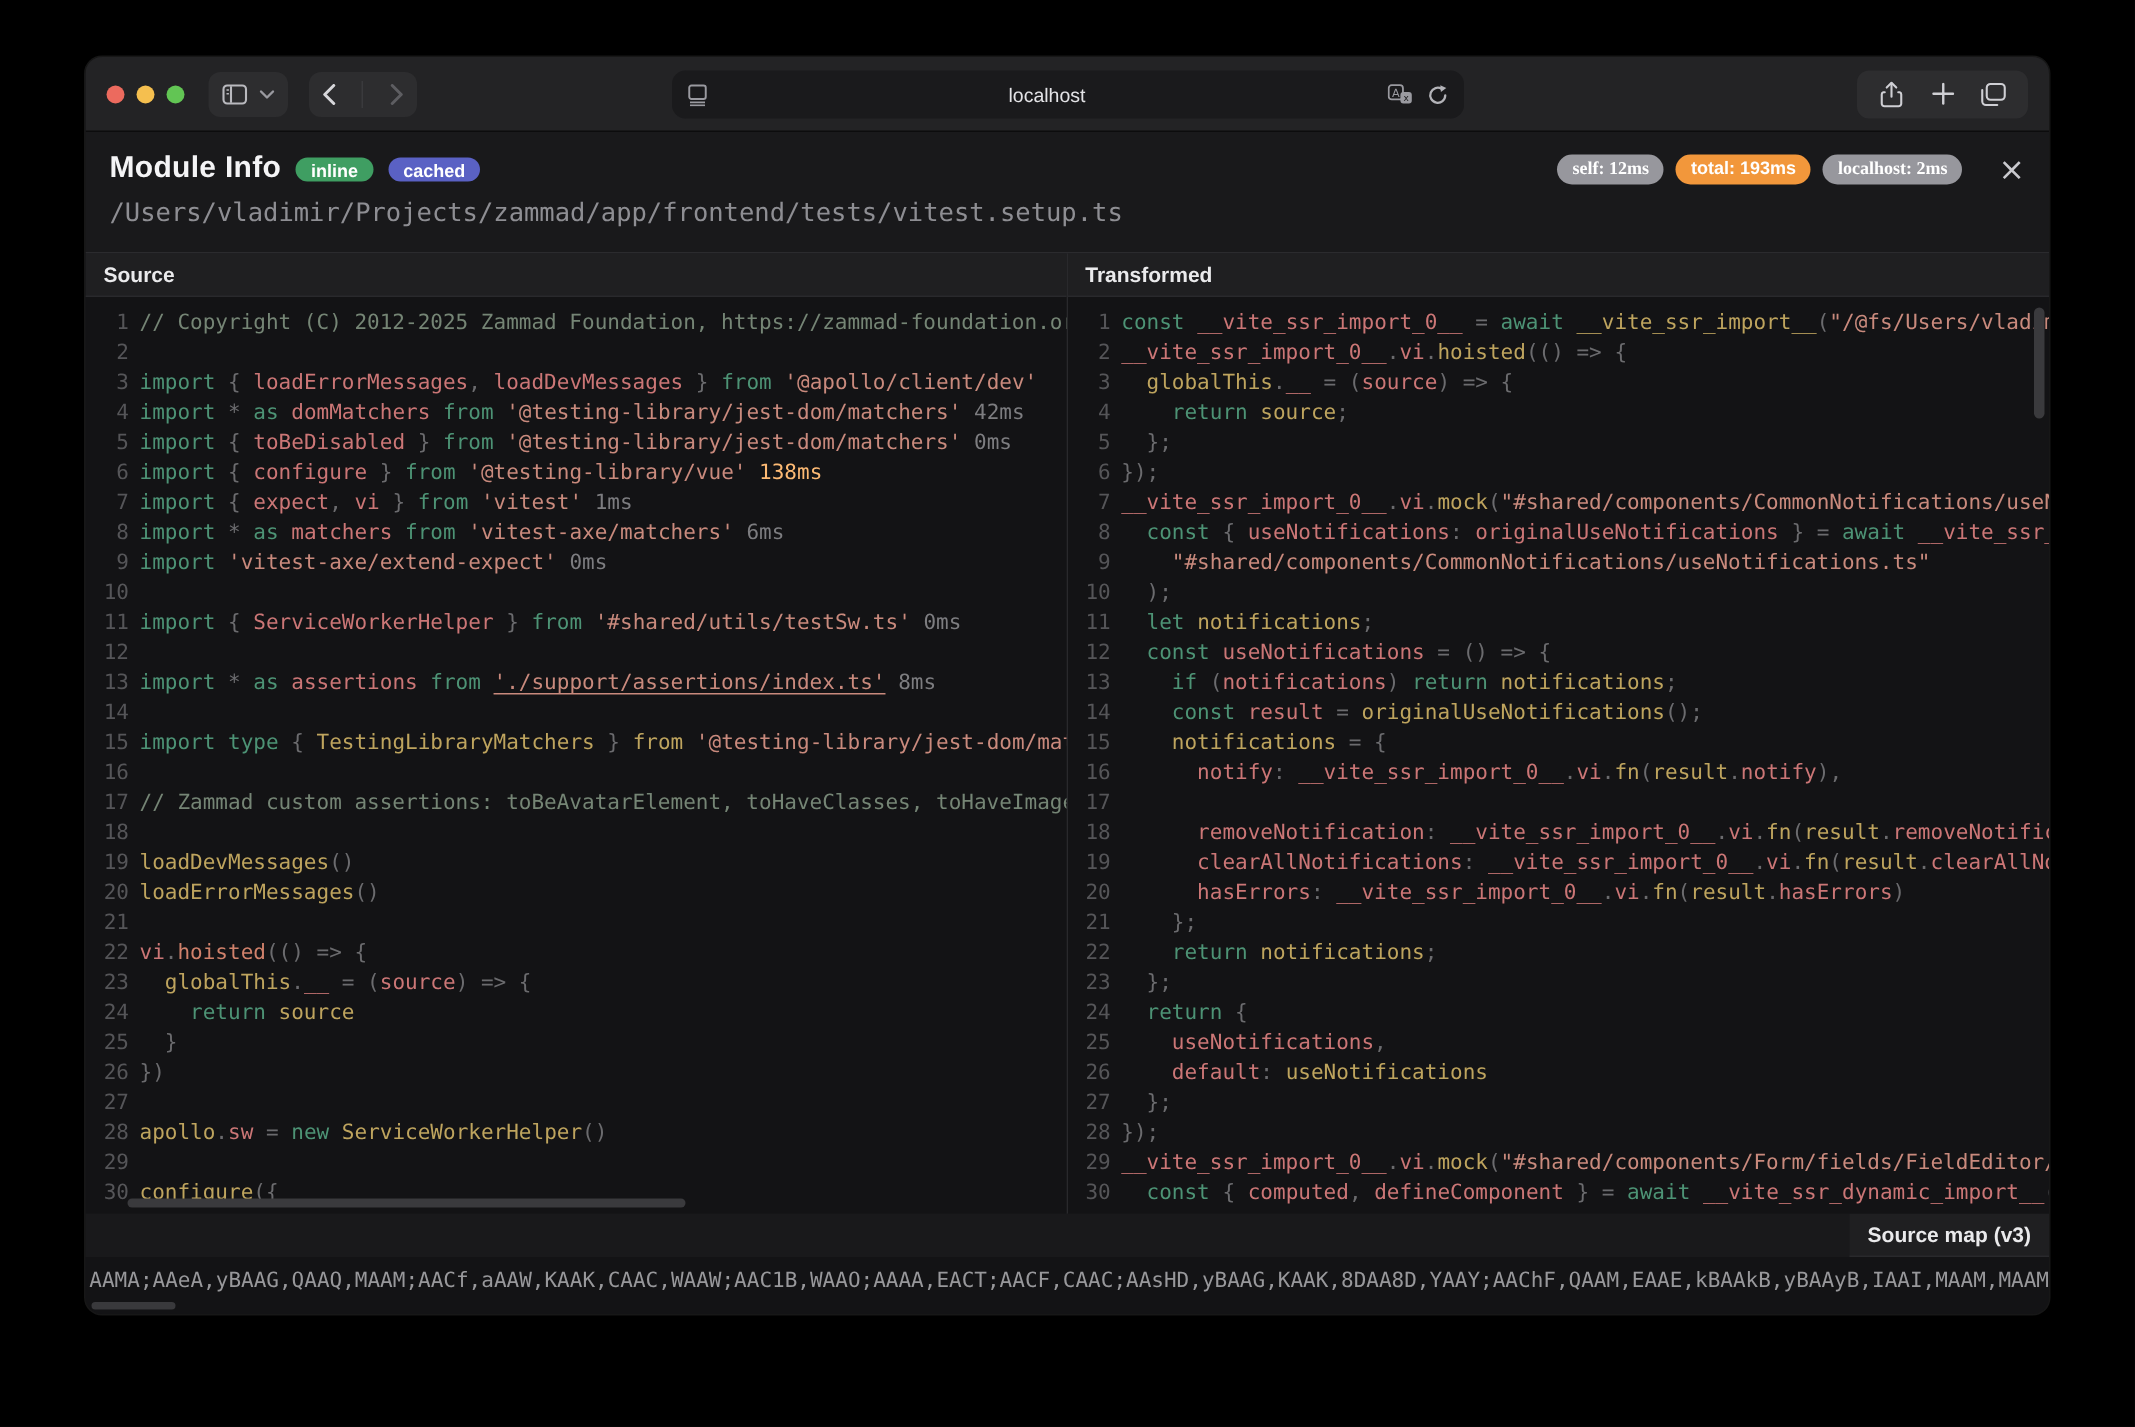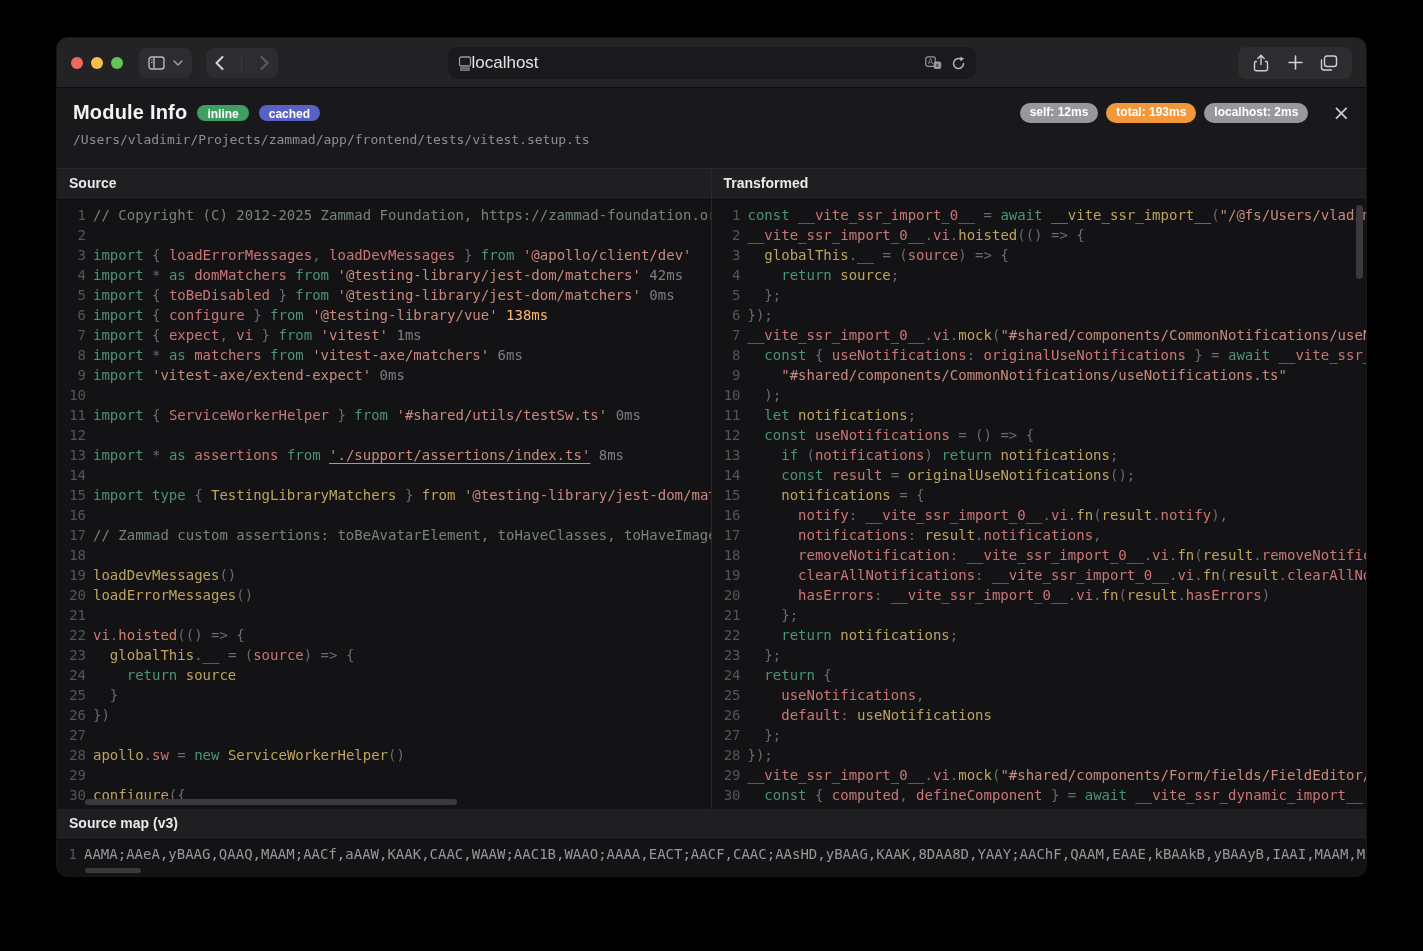--- a/index.html
+++ b/index.html
@@ -16,41 +16,41 @@
   .traffic { display:flex; gap:8px; align-items:center; }
   .tl { width:12px; height:12px; border-radius:50%; }
   .tl.r { background:#ec6a5e; } .tl.y { background:#f5bf4f; } .tl.g { background:#62c554; }
   .tb-group { display:flex; align-items:center; background:#2d2d2f; border-radius:8px; height:30px; }
   .tb-group.sidebar { margin-left:16px; padding:0 9px; gap:7px; }
   .tb-group.nav { margin-left:14px; width:72px; justify-content:space-around; }
   .tb-btn { display:flex; align-items:center; justify-content:center; }
   .url-field { position:absolute; left:50%; top:9px; transform:translateX(-50%);
                width:528px; height:32px; background:#1a1a1c; border-radius:9px;
                display:flex; align-items:center; padding:0 10px; }
-  .url-text { flex:1; text-align:left; font-size:17px; color:#e3e3e6; }
+  .url-text { flex:1; text-align:center; font-size:13px; color:#e3e3e6; }
   .url-right { display:flex; align-items:center; gap:9px; }
   .tb-right { margin-left:auto; display:flex; align-items:center; background:#2d2d2f;
               border-radius:8px; height:32px; padding:0 6px; }
   .tb-right .tb-btn { width:34px; height:32px; }
   svg.icn { display:block; }
 
   
   .module-header { height:81px; background:#19191b; padding:13px 16px 0 16px; border-bottom:1px solid #2b2b2e; }
   .mh-row { display:flex; align-items:center; gap:10px; }
   .mh-title { font-size:20px; font-weight:700; color:#f4f4f6; letter-spacing:0.2px;text-align:center; }
   .badge { font-size:12px; font-weight:700; color:#fff; border-radius:10px; padding:3px 10px 0; line-height:13px; }
   .badge.inline { background:#3f9e62; }
   .badge.cached { background:#5a61c4; }
   .mh-right { margin-left:auto; display:flex; align-items:center; gap:8px; }
   .pill { font-size:12px; font-weight:700; color:#fff; border-radius:10px; padding:3px 10px 4px; line-height:13px; }
-  .pill.gray { background:#97979d; }
+  .pill.gray { background:#97979d;font-family:Liberation Serif, serif; }
   .pill.orange { background:#f2973b;text-align:center; }
   .mh-close { margin-left:16px; color:#c9c9ce; font-size:21px; line-height:18px; cursor:default;
               font-family:"DejaVu Sans",sans-serif; }
-  .mh-path { margin-top:8px; font-family:"DejaVu Sans Mono",monospace; font-size:13px; color:#8e8e93; }
+  .mh-path { margin-top:8px; font-family:"DejaVu Sans Mono",monospace; font-size:17px; color:#8e8e93; }
 
   
   .main { display:flex; height:640px; }
   .panel { width:50%; display:flex; flex-direction:column; position:relative; }
   .panel.left { border-right:1px solid #29292c; }
   .panel-header { height:29px; background:#1f1f21; border-bottom:1px solid #29292c;
                   font-size:14px; font-weight:700; color:#eaeaec; line-height:28px; padding:0 12px; }
   .code { flex:1; background:#131315; overflow:hidden; padding-top:7px; position:relative;
           font-family:"DejaVu Sans Mono",monospace; font-size:14px; }
   .line { display:flex; height:20px; line-height:20px; white-space:pre; }
@@ -63,21 +63,21 @@
   .tk-m { color:#d0816b; } 
   .tk-c { color:#758575; } 
   .tk-p { color:#6b6b6e; } 
   .tk-t { color:#7d7d80; } 
   .tk-th { color:#fdba74; } 
   .tk-u { color:#c98a7d; text-decoration:underline; text-underline-offset:3px; }
   .hscroll { position:absolute; left:28px; bottom:4px; height:6px; width:372px; border-radius:3px; background:#3a3a3d; }
   .vscroll { position:absolute; right:3px; top:7px; width:7px; height:74px; border-radius:4px; background:#3a3a3d; }
 
   
-  .sourcemap { height:67px; display:flex; flex-direction:column; }
+  .sourcemap { height:67px; display:flex; flex-direction:column;align-items:flex-end; }
   .sm-code { flex:1; background:#131315; overflow:hidden; padding-top:6px; position:relative;
              font-family:"DejaVu Sans Mono",monospace; font-size:14px; }
   .sm-code .line { color:#98989b; }
   .sm-code .ln { width:20px; }
   .sm-thumb { position:absolute; left:28px; bottom:3px; height:5px; width:56px; border-radius:3px; background:#39393c; }
 </style>
 </head>
 <body>
 
 <div class="stage">
@@ -228,21 +228,21 @@
             <div class="line"><span class="ln">7</span><span class="lc"><span class="tk-i">__vite_ssr_import_0__</span><span class="tk-p">.</span><span class="tk-i">vi</span><span class="tk-p">.</span><span class="tk-f">mock</span><span class="tk-p">(</span><span class="tk-s">"#shared/components/CommonNotifications/useNotifications.ts"</span></span></div>
             <div class="line"><span class="ln">8</span><span class="lc"><span class="tk-p">  </span><span class="tk-k">const</span><span class="tk-p"> { </span><span class="tk-i">useNotifications</span><span class="tk-p">: </span><span class="tk-i">originalUseNotifications</span><span class="tk-p"> } = </span><span class="tk-k">await</span><span class="tk-i"> __vite_ssr_dynamic_import__</span></span></div>
             <div class="line"><span class="ln">9</span><span class="lc"><span class="tk-p">    </span><span class="tk-s">"#shared/components/CommonNotifications/useNotifications.ts"</span></span></div>
             <div class="line"><span class="ln">10</span><span class="lc"><span class="tk-p">  );</span></span></div>
             <div class="line"><span class="ln">11</span><span class="lc"><span class="tk-p">  </span><span class="tk-k">let</span><span class="tk-f"> notifications</span><span class="tk-p">;</span></span></div>
             <div class="line"><span class="ln">12</span><span class="lc"><span class="tk-p">  </span><span class="tk-k">const</span><span class="tk-i"> useNotifications</span><span class="tk-p"> = () =&gt; {</span></span></div>
             <div class="line"><span class="ln">13</span><span class="lc"><span class="tk-p">    </span><span class="tk-k">if</span><span class="tk-p"> (</span><span class="tk-i">notifications</span><span class="tk-p">) </span><span class="tk-k">return</span><span class="tk-f"> notifications</span><span class="tk-p">;</span></span></div>
             <div class="line"><span class="ln">14</span><span class="lc"><span class="tk-p">    </span><span class="tk-k">const</span><span class="tk-i"> result</span><span class="tk-p"> = </span><span class="tk-f">originalUseNotifications</span><span class="tk-p">();</span></span></div>
             <div class="line"><span class="ln">15</span><span class="lc"><span class="tk-p">    </span><span class="tk-f">notifications</span><span class="tk-p"> = {</span></span></div>
             <div class="line"><span class="ln">16</span><span class="lc"><span class="tk-p">      </span><span class="tk-i">notify</span><span class="tk-p">: </span><span class="tk-i">__vite_ssr_import_0__</span><span class="tk-p">.</span><span class="tk-i">vi</span><span class="tk-p">.</span><span class="tk-f">fn</span><span class="tk-p">(</span><span class="tk-f">result</span><span class="tk-p">.</span><span class="tk-i">notify</span><span class="tk-p">),</span></span></div>
-            <div class="line"><span class="ln">17</span><span class="lc"><span class="tk-p">      </span><span class="tk-i">notifications</span><span class="tk-p">: </span><span class="tk-f">result</span><span class="tk-p">.</span><span class="tk-i">notifications</span><span class="tk-p">,</span></span></div>
+            <div class="line"><span class="ln">17</span></div>
             <div class="line"><span class="ln">18</span><span class="lc"><span class="tk-p">      </span><span class="tk-i">removeNotification</span><span class="tk-p">: </span><span class="tk-i">__vite_ssr_import_0__</span><span class="tk-p">.</span><span class="tk-i">vi</span><span class="tk-p">.</span><span class="tk-f">fn</span><span class="tk-p">(</span><span class="tk-f">result</span><span class="tk-p">.</span><span class="tk-i">removeNotification</span></span></div>
             <div class="line"><span class="ln">19</span><span class="lc"><span class="tk-p">      </span><span class="tk-i">clearAllNotifications</span><span class="tk-p">: </span><span class="tk-i">__vite_ssr_import_0__</span><span class="tk-p">.</span><span class="tk-i">vi</span><span class="tk-p">.</span><span class="tk-f">fn</span><span class="tk-p">(</span><span class="tk-f">result</span><span class="tk-p">.</span><span class="tk-i">clearAllNotifications</span></span></div>
             <div class="line"><span class="ln">20</span><span class="lc"><span class="tk-p">      </span><span class="tk-i">hasErrors</span><span class="tk-p">: </span><span class="tk-i">__vite_ssr_import_0__</span><span class="tk-p">.</span><span class="tk-i">vi</span><span class="tk-p">.</span><span class="tk-f">fn</span><span class="tk-p">(</span><span class="tk-f">result</span><span class="tk-p">.</span><span class="tk-i">hasErrors</span><span class="tk-p">)</span></span></div>
             <div class="line"><span class="ln">21</span><span class="lc"><span class="tk-p">    };</span></span></div>
             <div class="line"><span class="ln">22</span><span class="lc"><span class="tk-p">    </span><span class="tk-k">return</span><span class="tk-f"> notifications</span><span class="tk-p">;</span></span></div>
             <div class="line"><span class="ln">23</span><span class="lc"><span class="tk-p">  };</span></span></div>
             <div class="line"><span class="ln">24</span><span class="lc"><span class="tk-p">  </span><span class="tk-k">return</span><span class="tk-p"> {</span></span></div>
             <div class="line"><span class="ln">25</span><span class="lc"><span class="tk-p">    </span><span class="tk-i">useNotifications</span><span class="tk-p">,</span></span></div>
             <div class="line"><span class="ln">26</span><span class="lc"><span class="tk-p">    </span><span class="tk-i">default</span><span class="tk-p">: </span><span class="tk-f">useNotifications</span></span></div>
             <div class="line"><span class="ln">27</span><span class="lc"><span class="tk-p">  };</span></span></div>

